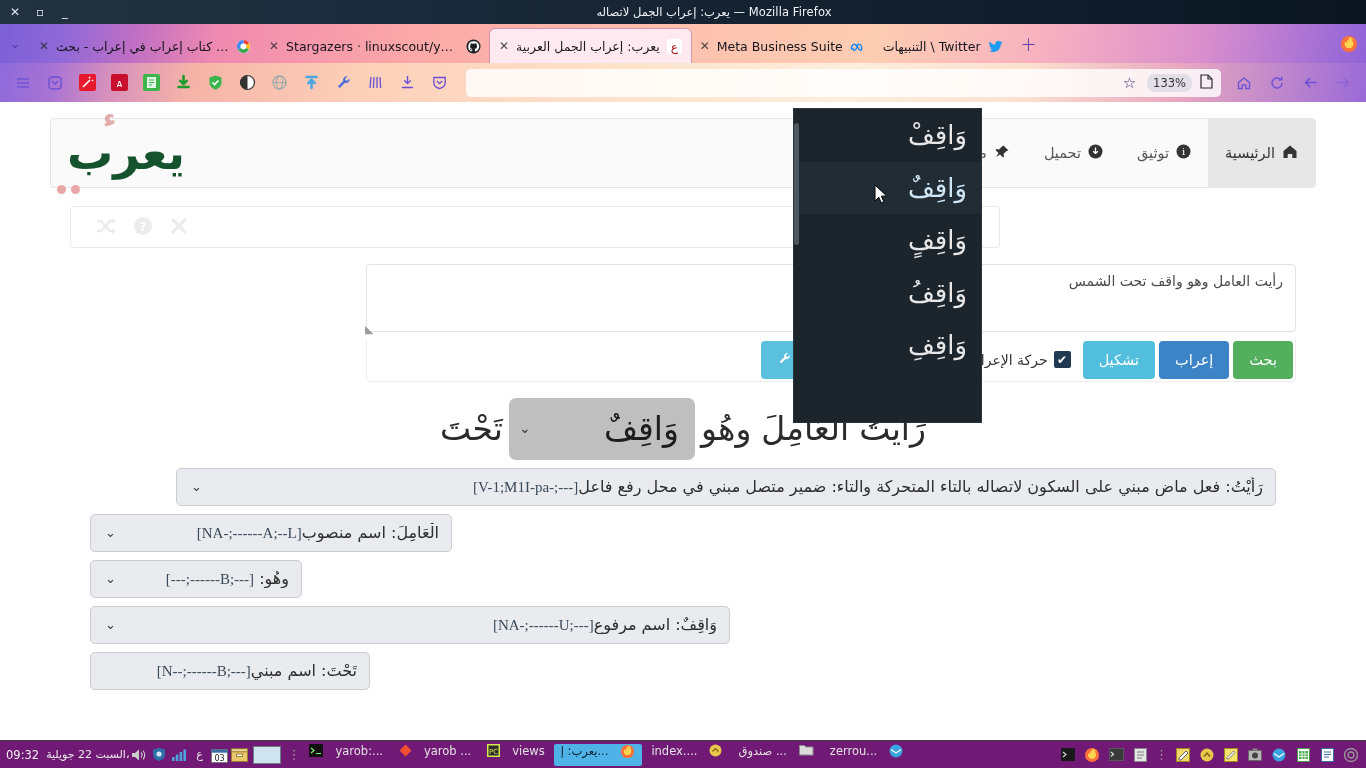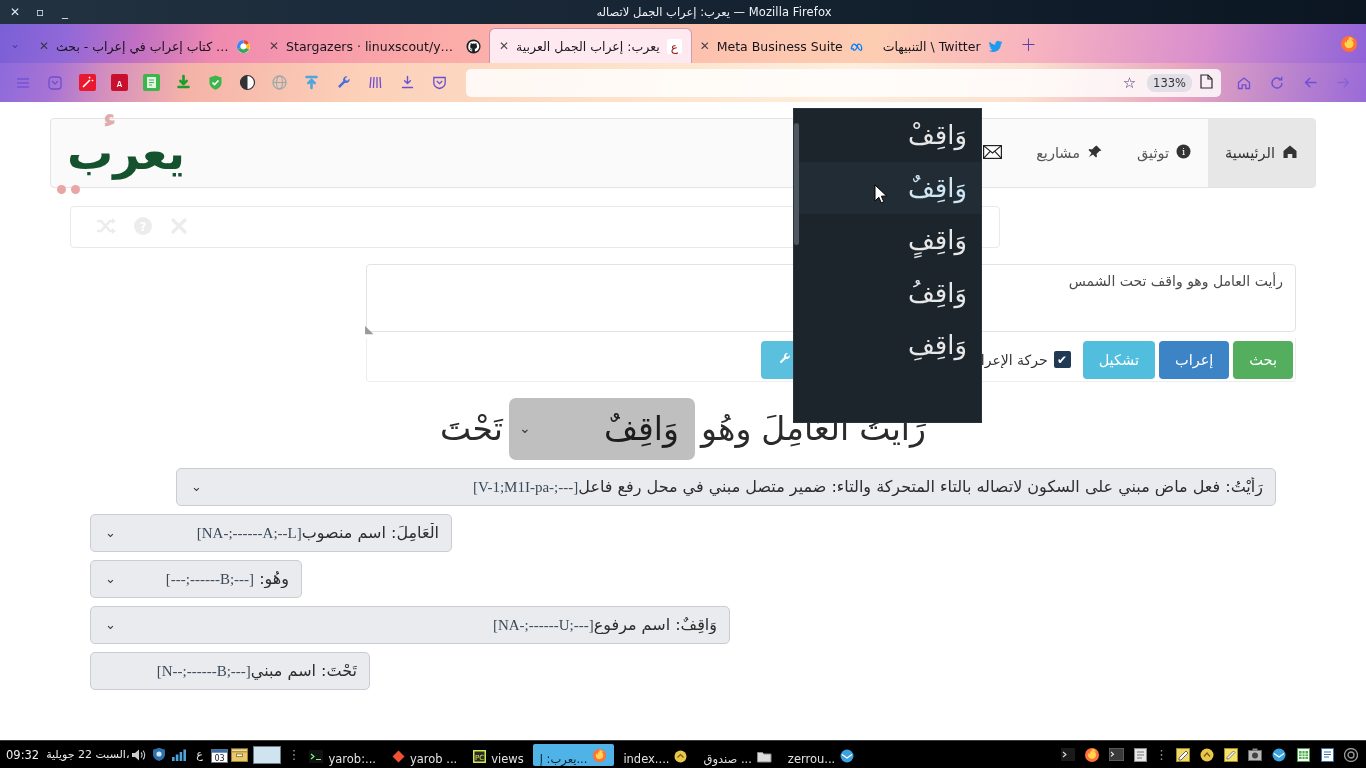--- a/index.html
+++ b/index.html
@@ -283,36 +283,36 @@
     width: 5px; height: 122px; background: #4d5760; border-radius: 3px;
   }
   #cursor-arrow {
     position: absolute; left: 874px; top: 184px; z-index: 70;
     pointer-events: none;
   }
 
   
   #taskbar {
     position: absolute; bottom: 0; left: 0; width: 1366px; height: 28px;
-    background: #000000;
+    background: #701a75;
     display: flex; align-items: center;
     direction: ltr;
     color: #e6e6e6; font-size: 11px;
     border-top: 1px solid #3a3a3a;
   }
   #clock-area {
     display: flex; align-items: center; gap: 7px; padding-left: 6px;
     white-space: nowrap;
   }
   #clock-time { font-size: 11.5px; color: #f0f0f0; }
   #clock-date { font-size: 11px; color: #ececec; }
   .tray-ico { width: 20px; height: 20px; display:flex; align-items:center; justify-content:center; cursor:pointer; }
   #window-buttons { display: flex; align-items: center; gap: 2px; flex: 1; }
   .win-btn {
-    display: flex; align-items: flex-end; gap: 5px;
+    display: flex; align-items: flex-start; gap: 12px;
     height: 22px; padding: 0 7px; max-width: 110px;
     background: transparent; color: #e2e2e2; font-size: 11.5px;
     cursor: pointer; white-space: nowrap; overflow: hidden; border-radius: 2px;
   }
   .win-btn.active { background: #4fb3e8; color: #06202e; }
   .win-btn .wlabel { overflow: hidden; text-overflow: ellipsis; }
   #launchers { display: flex; align-items: center; gap: 2px; padding-right: 4px; }
   .launcher { width: 22px; height: 22px; display:flex; align-items:center; justify-content:center; cursor:pointer; }
   .pager {
     width: 28px; height: 18px; background: #cfe4ef; border: 1px solid #6d7d88;
@@ -546,20 +546,29 @@
         <span>الرئيسية</span>
       </div>
       <div class="nav-item">
         <span class="nav-ico">
           <svg width="15" height="15" viewBox="0 0 15 15">
               <circle cx="7.5" cy="7.5" r="7" fill="#333"></circle>
               <text x="7.5" y="11.4" font-size="10" fill="#fff" text-anchor="middle" font-family="DejaVu Serif">i</text>
             </svg>
         </span>
         <span>توثيق</span>
+      </div>
+      <div class="nav-item">
+        <span class="nav-ico">
+          <svg width="15" height="15" viewBox="0 0 15 15">
+              <circle cx="7.5" cy="7.5" r="7" fill="#333"></circle>
+              <path d="M7.5 3.5v6m0 0L5.2 7.2M7.5 9.5l2.3-2.3" stroke="#fff" stroke-width="1.3" fill="none"></path>
+            </svg>
+        </span>
+        <span>تحميل</span>
       </div>
       <div class="nav-item">
         <span class="nav-ico">
           <svg width="16" height="16" viewBox="0 0 16 16">
               <path d="M9.5 1.5l5 5-2 .6-3 3 .5 2.5-1 1-3-3-4 2.5 2.5-4-3-3 1-1 2.5.5 3-3z" fill="#333"></path>
             </svg>
         </span>
         <span>مشاريع</span>
       </div>
       <div class="nav-item">

